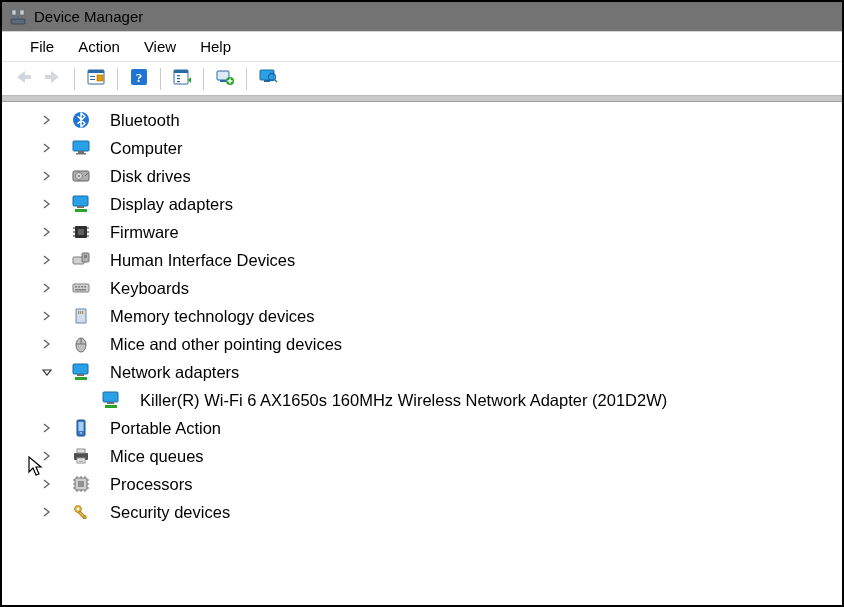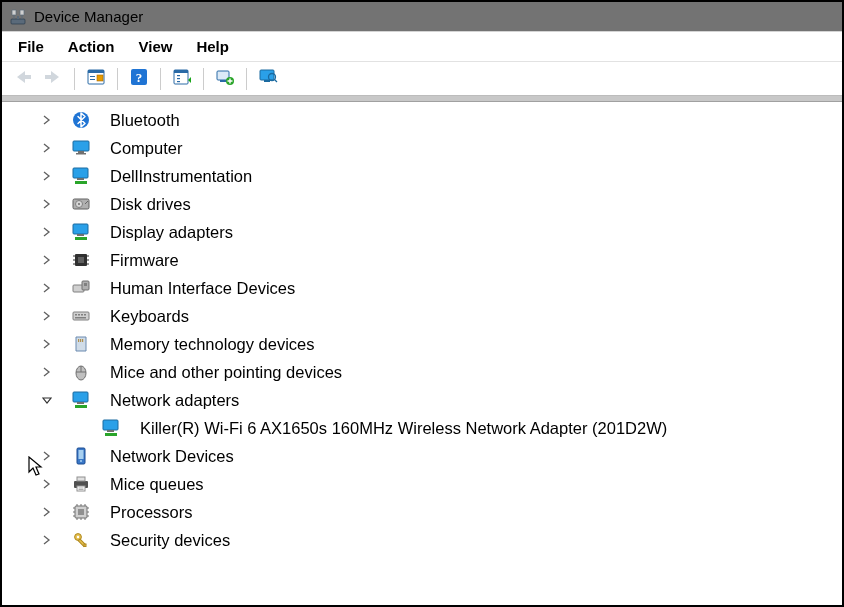--- a/index.html
+++ b/index.html
@@ -32,23 +32,22 @@
   }
   .title-bar .title {
     font-size: 15px;
   }
 
   
   .menu-bar {
     display: flex;
     align-items: center;
     background: #fff;
-    padding: 4px 4px;
+    padding: 4px 16px;
     border-bottom: 1px solid #e2e2e2;
-    font-weight: bold;
   }
   .menu-bar .menu-item {
     padding: 2px 12px;
     cursor: default;
     font-size: 15px;
   }
 
   
   .toolbar {
     display: flex;
@@ -251,35 +250,20 @@
     <span class="dev-icon">
       <svg width="18" height="18" viewBox="0 0 18 18">
           <rect x="1" y="2" width="16" height="10" rx="1" fill="#2aa0e8" stroke="#1a6aa0"></rect>
           <rect x="6" y="12" width="6" height="2" fill="#707070"></rect>
           <rect x="4" y="14" width="10" height="1.5" fill="#707070"></rect>
         </svg>
     </span>
     <span class="label">Computer</span>
   </div>
 
-  <div class="row">
-    <span class="expander">
-      <svg width="10" height="10" viewBox="0 0 10 10">
-          <path d="M2 1 L7 5 L2 9" fill="none" stroke="#606060" stroke-width="1.3"></path>
-        </svg>
-    </span>
-    <span class="dev-icon">
-      <svg width="18" height="18" viewBox="0 0 18 18">
-          <rect x="1" y="1" width="15" height="10" rx="1" fill="#2aa0e8" stroke="#1a6aa0"></rect>
-          <rect x="5" y="11" width="7" height="2" fill="#707070"></rect>
-          <rect x="3" y="14" width="12" height="3" fill="#2aa52a"></rect>
-        </svg>
-    </span>
-    <span class="label">DellInstrumentation</span>
-  </div>
 
   <div class="row">
     <span class="expander">
       <svg width="10" height="10" viewBox="0 0 10 10">
           <path d="M2 1 L7 5 L2 9" fill="none" stroke="#606060" stroke-width="1.3"></path>
         </svg>
     </span>
     <span class="dev-icon">
       <svg width="18" height="18" viewBox="0 0 18 18">
           <rect x="1" y="4" width="16" height="10" rx="1.5" fill="#b0b0b0" stroke="#606060"></rect>
@@ -434,21 +418,21 @@
           <path d="M2 1 L7 5 L2 9" fill="none" stroke="#606060" stroke-width="1.3"></path>
         </svg>
     </span>
     <span class="dev-icon">
       <svg width="18" height="18" viewBox="0 0 18 18">
           <rect x="5" y="1" width="8" height="16" rx="1.2" fill="#3a78c8" stroke="#1a4a90"></rect>
           <rect x="6.5" y="3" width="5" height="9" fill="#a8d0f0"></rect>
           <circle cx="9" cy="14" r="1" fill="#a8d0f0"></circle>
         </svg>
     </span>
-    <span class="label">Network Devices</span>
+    <span class="label">Portable Action</span>
   </div>
 
   <div class="row">
     <span class="expander">
       <svg width="10" height="10" viewBox="0 0 10 10">
           <path d="M2 1 L7 5 L2 9" fill="none" stroke="#606060" stroke-width="1.3"></path>
         </svg>
     </span>
     <span class="dev-icon">
       <svg width="18" height="18" viewBox="0 0 18 18">

